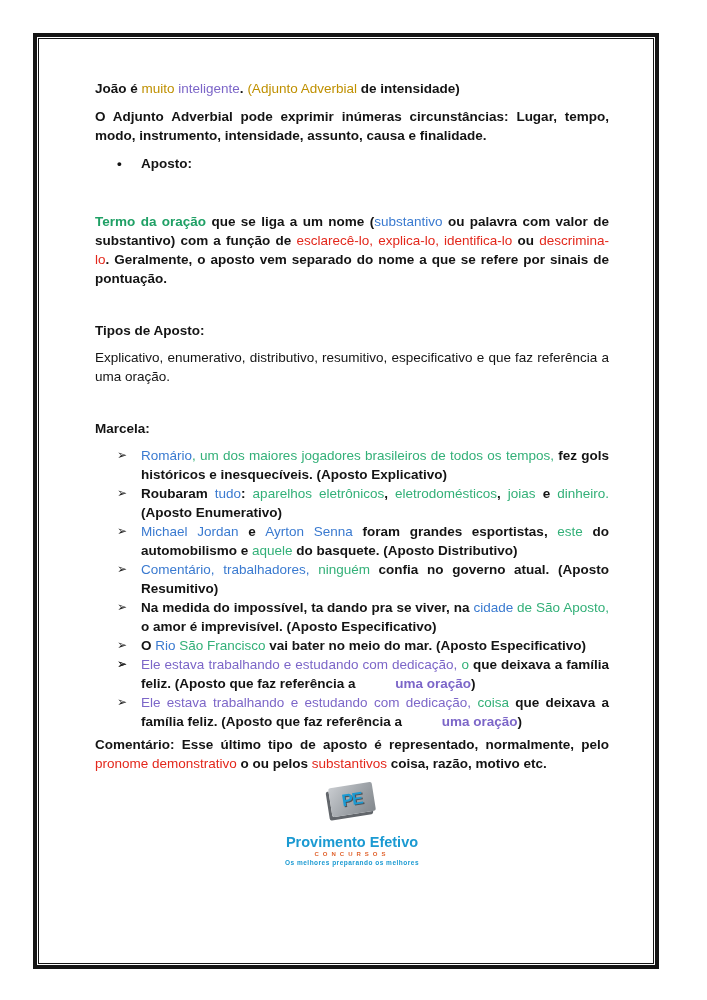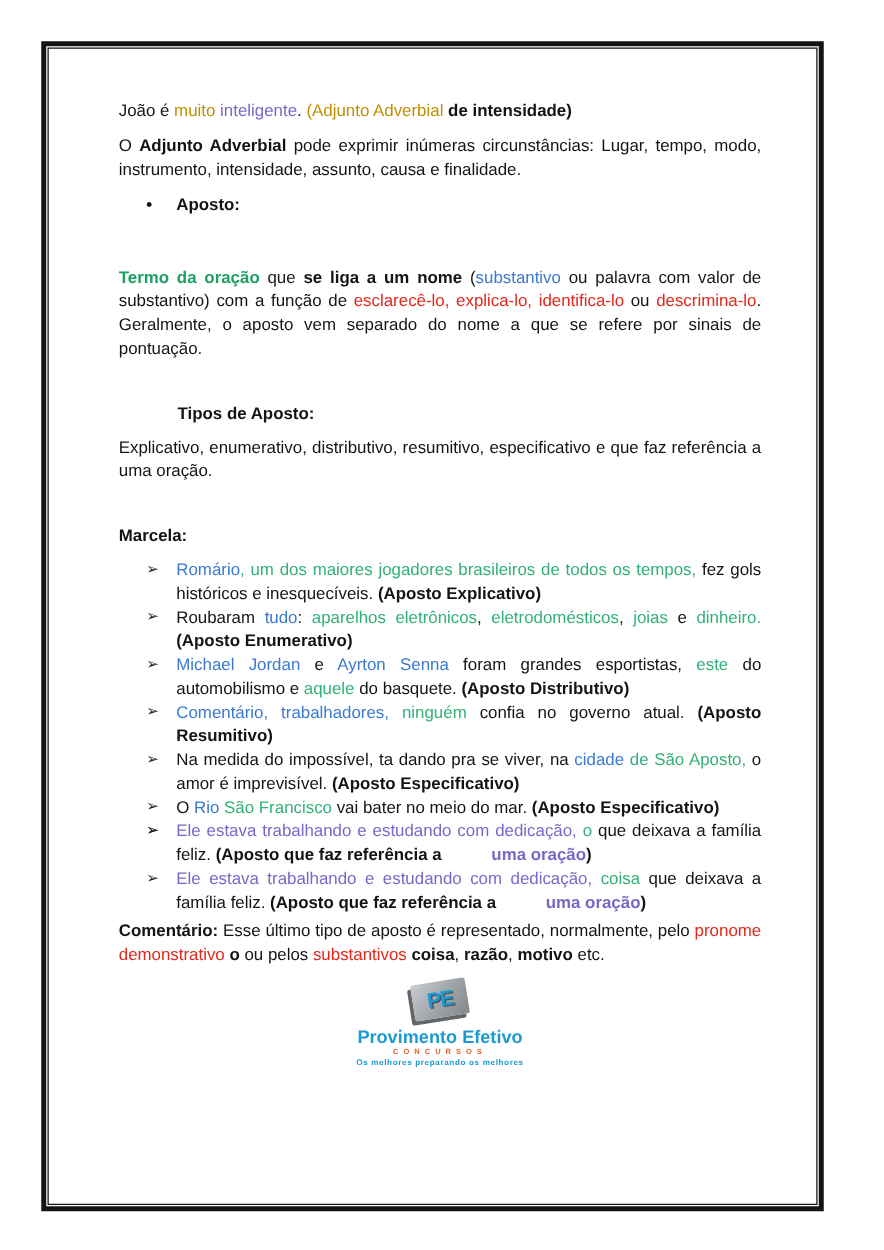--- a/index.html
+++ b/index.html
@@ -14,41 +14,41 @@
   .frame-inner{
     position:absolute;left:1px;top:1px;right:1px;bottom:1px;
     border:1px solid #141414;
   }
   .content{
     position:absolute;left:0;top:0;right:0;bottom:0;
     padding:42px 46px 0 58px;
     font-size:13.5px;line-height:19px;text-align:justify;
   }
   p{margin:0 0 9px 0;}
-  .s-n{color:#141414;}
+  .s-n{color:#141414;font-weight:bold;}
   .s-b{color:#141414;font-weight:bold;}
   .s-gold{color:var(--gold);}
   .s-goldb{color:var(--gold);font-weight:normal;margin-top:32px;}
   .s-green{color:var(--green);}
   .s-greenb{color:var(--greenb);font-weight:bold;}
   .s-blue{color:var(--blue);}
   .s-purple{color:var(--purple);}
   .s-purpleb{color:var(--purple);font-weight:bold;margin-left:36px;}
   .s-red{color:var(--red);}
   .heading{font-weight:bold;margin:0 0 8px 0;text-align:left;}
   .mt-big{margin-top:50px;}
   .bullet-line{
     margin:0 0 9px 0;padding-left:46px;position:relative;
     font-weight:bold;text-align:left;
   }
   .bullet-line .dot{
     position:absolute;left:22px;top:0;font-weight:bold;
   }
   .definition{margin-top:39px;margin-bottom:0;}
-  .tipos-heading{margin-top:33px;margin-left:47px;}
+  .tipos-heading{margin-top:33px;}
   .exemplos-heading{margin-top:33px;}
   ul.examples{
     list-style:none;margin:0;padding:0 0 0 46px;line-height:19px;
   }
   ul.examples li{
     position:relative;margin:0;text-align:justify;
   }
   ul.examples li .arrow{
     position:absolute;left:-24px;top:0;color:#222;font-size:12px;
   }
@@ -63,21 +63,21 @@
     border-radius:2px;
     transform:rotate(-9deg);
     box-shadow:-3px 3px 0 #62666b;
     display:flex;align-items:center;justify-content:center;
   }
   .logo-cube span{
     font-weight:bold;font-size:17px;color:var(--logo-blue);
     letter-spacing:-1px;text-shadow:1px 1px 0 #4d5055;
   }
   .logo-name{
-    color:var(--logo-blue);font-weight:bold;font-size:14.5px;margin-top:8px;
+    color:var(--logo-blue);font-weight:bold;font-size:14.5px;margin-top:20px;
   }
   .logo-sub{
     color:var(--logo-orange);font-size:6px;font-weight:bold;letter-spacing:4px;margin-top:1px;
   }
   .logo-tagline{
     color:var(--logo-blue);font-size:6.5px;font-weight:bold;margin-top:2px;letter-spacing:0.5px;
   }
 </style>
 </head>
 <body>

